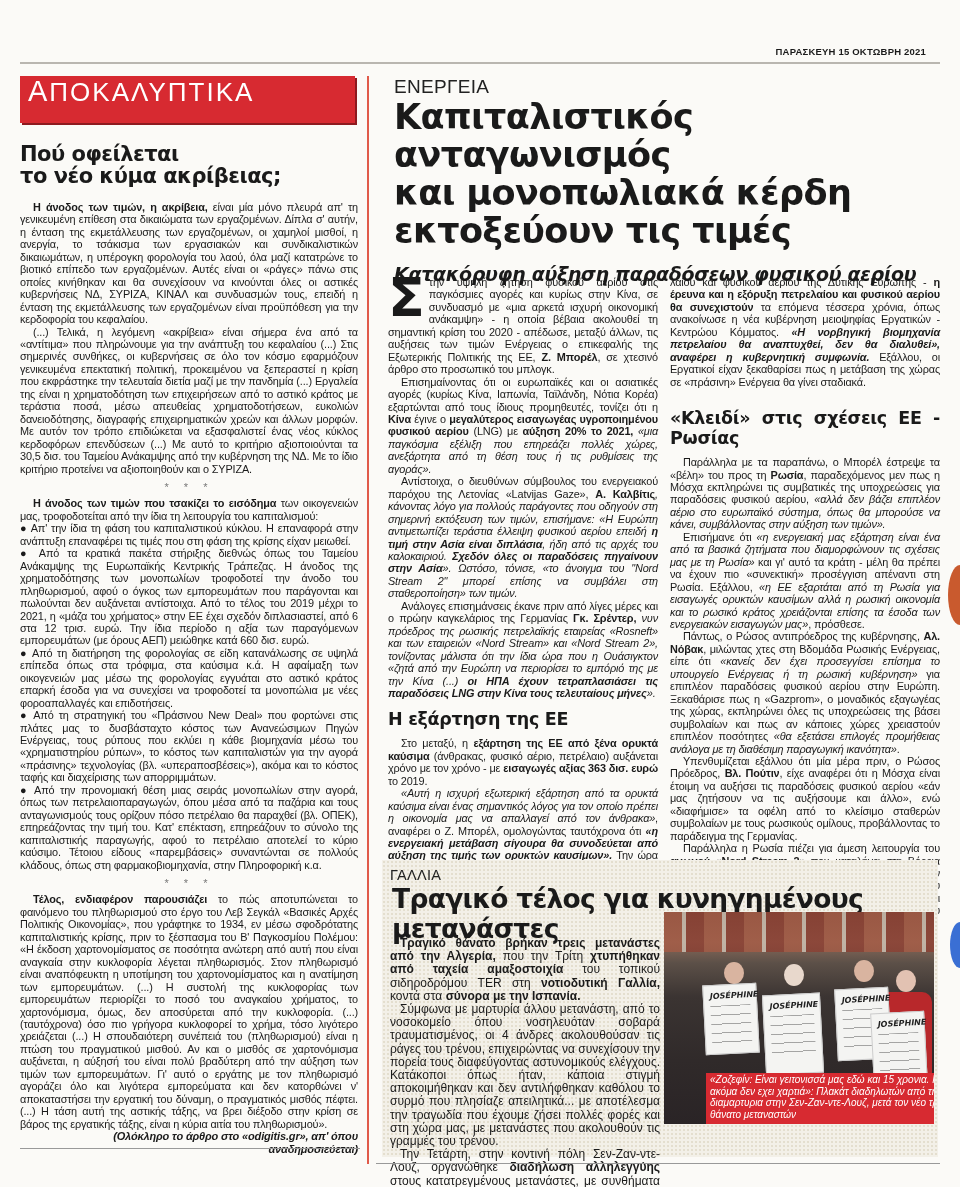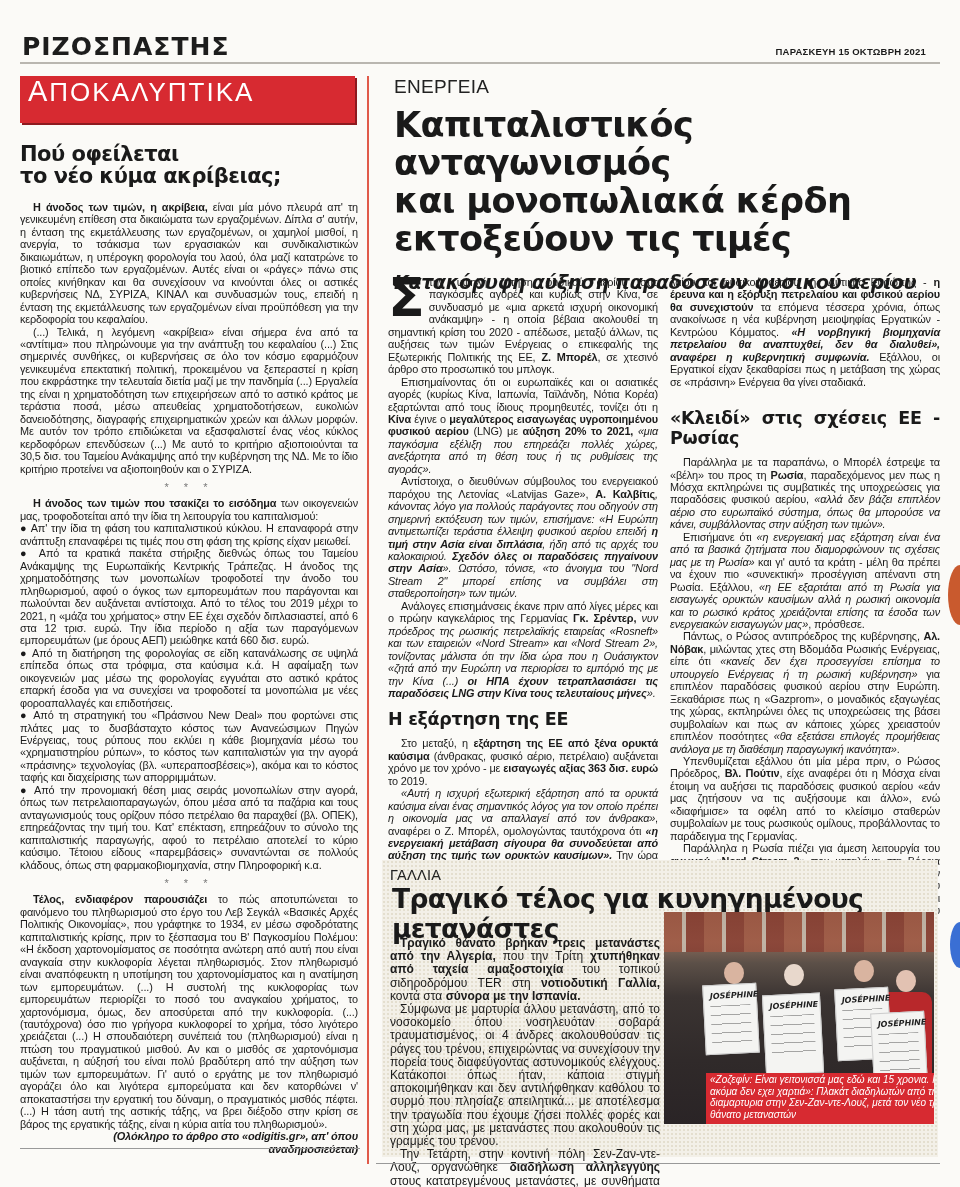--- a/index.html
+++ b/index.html
@@ -23,21 +23,21 @@
   .left .body-text { margin-top: 14px; }
   .sign { font-style: italic; font-weight: bold; text-align: right; font-size: 11px; }
   .left-rule { position: absolute; left: 20px; top: 1148px; width: 340px; border-top: 1px solid #999; }
 
   
   .vdivider { position: absolute; left: 367px; top: 76px; width: 2px; height: 1088px; background: #e05a4a; }
 
   
   .right { position: absolute; left: 376px; top: 76px; width: 564px; }
   .kicker { font-size: 19px; letter-spacing: 0.3px; color: #222; font-weight: normal; }
-  .headline { margin-top: 8px; font-family: "DejaVu Sans", sans-serif; font-weight: bold; font-size: 35px; line-height: 38px; letter-spacing: -0.6px; padding-left: 18px; }
+  .headline { font-family: "DejaVu Sans", sans-serif; font-weight: bold; font-size: 35px; line-height: 38px; letter-spacing: -0.6px; padding-left: 18px; }
   .subhead { margin-top: 14px; font-family: "DejaVu Sans", sans-serif; font-weight: bold; font-style: italic; font-size: 19px; line-height: 21px; padding-left: 18px; letter-spacing: -0.3px; }
   .cols { position: absolute; top: 200px; left: 12px; width: 552px; display: flex; gap: 12px; }
   .col { width: 270px; }
   .dropcap { float:left; font-family:"DejaVu Sans", sans-serif; font-weight:bold; font-size: 54px; line-height: 44px; margin: 0 4px 0 0; }
   .col h3 { font-family: "DejaVu Sans", sans-serif; font-weight:bold; font-size: 17.5px; line-height: 20px; margin: 10px 0 8px; letter-spacing: -0.3px; }
   .col h3.one { margin-top: 20px; }
 
   
   .france { position: absolute; left: 382px; top: 860px; width: 556px; height: 297px; background: #f3f0e8; background-image: radial-gradient(#e3ddcd 0.7px, transparent 0.8px); background-size: 4px 4px; }
   .france .kicker { font-size: 14.5px; padding: 7px 0 0 8px; }
@@ -55,21 +55,20 @@
   .france-rule { position:absolute; left: 376px; top: 1163px; width: 564px; border-top: 1px solid #999; }
 
   
   .edge-dot-red { position:absolute; left: 948px; top: 565px; width: 24px; height: 60px; border-radius: 50%; background: #c95a2e; }
   .edge-dot-blue { position:absolute; left: 950px; top: 922px; width: 20px; height: 46px; border-radius: 50%; background: #3a6fd4; }
 </style>
 </head>
 <body>
 
 <header class="masthead">
-  <div class="logo">ΡΙΖΟΣΠΑΣΤΗΣ</div>
   <div class="dateline">ΠΑΡΑΣΚΕΥΗ 15 ΟΚΤΩΒΡΗ 2021</div>
 </header>
 
 <section class="left">
   <div class="kicker-red"><span class="big">Α</span><span>ΠΟΚΑΛΥΠΤΙΚΑ</span></div>
   <h2>
     <span>Πού οφείλεται</span><br>
     <span>το νέο κύμα ακρίβειας;</span>
   </h2>
   <div class="body-text">

